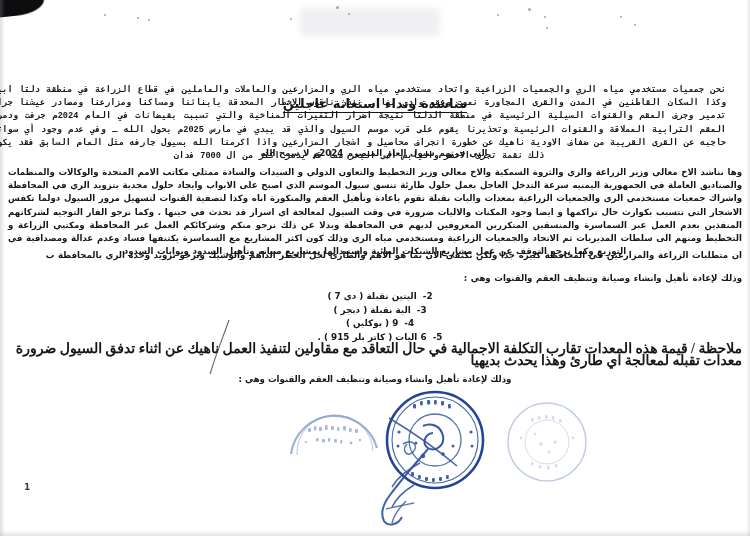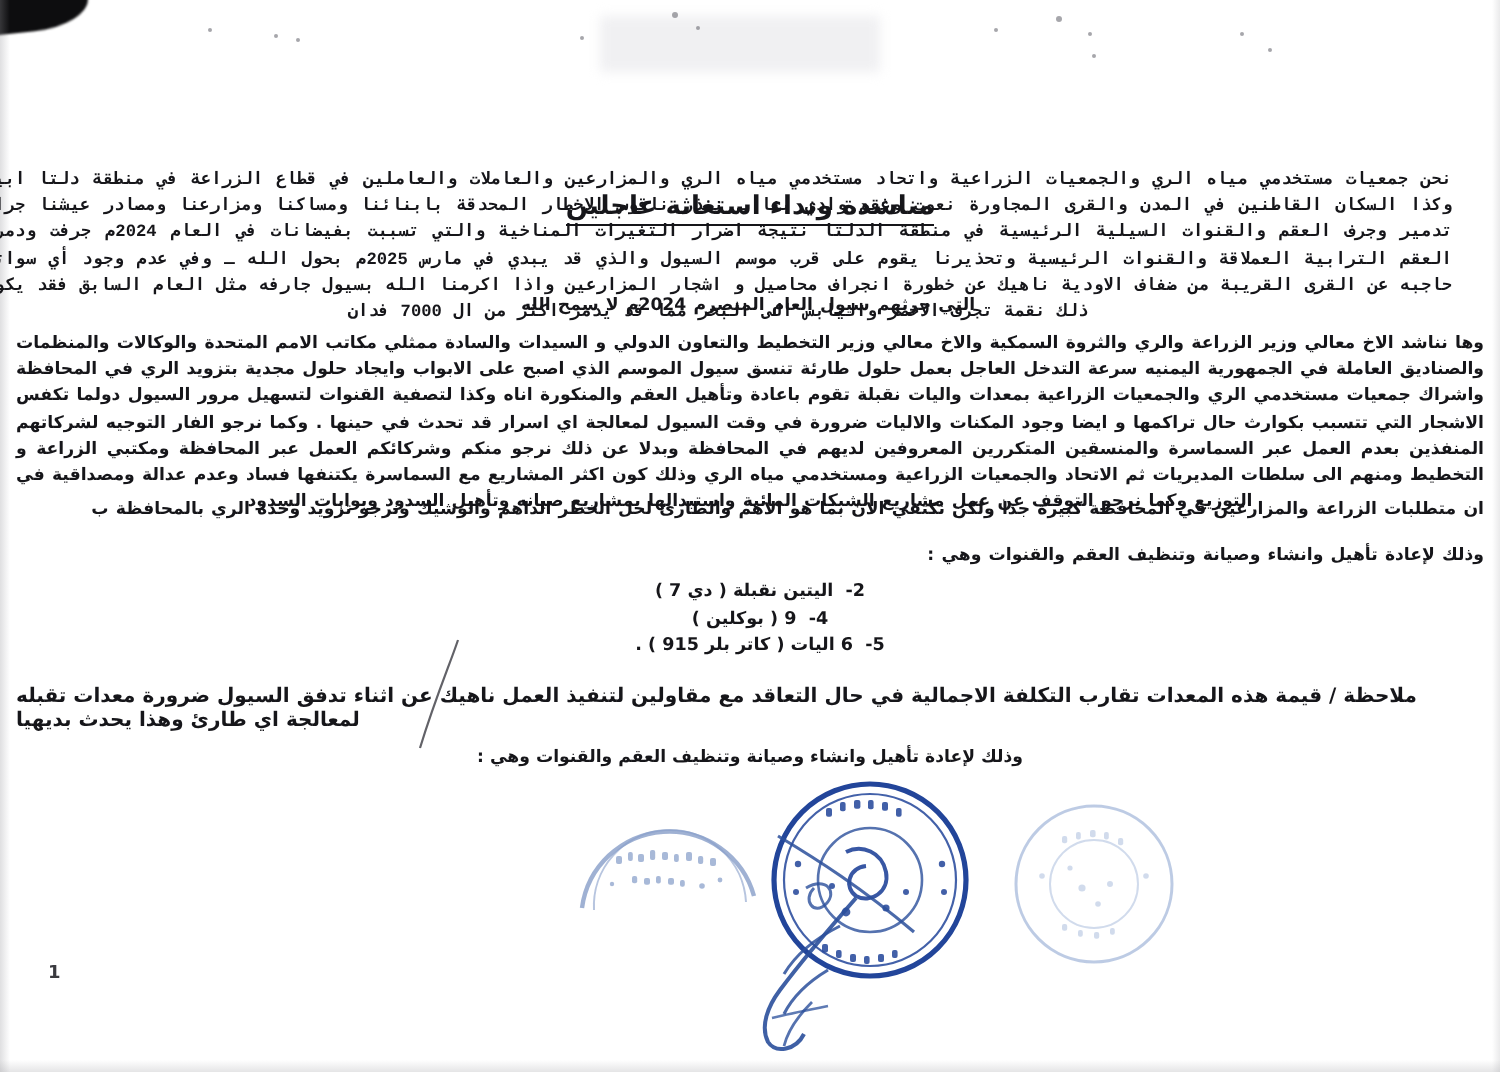--- a/index.html
+++ b/index.html
@@ -108,25 +108,26 @@
     text-align: center;
     white-space: nowrap;
   }
   .req-item .num { margin-left: 3px; }
 
   .note-line {
     position: absolute;
     top: 343px;
     right: 8px;
     width: 734px;
-    text-align: left;
-    font-size: 10px;
+    text-align: right;
+    font-size: 14px;
     line-height: 12px;
     font-weight: bold;
     direction: rtl;
+    font-family: Liberation Serif, serif;
   }
   .closing-line {
     position: absolute;
     top: 374px;
     right: 8px;
     width: 734px;
     text-align: center;
     font-size: 8.6px;
     font-weight: bold;
     direction: rtl;
@@ -188,20 +189,24 @@
   <div class="para para-1">نحن جمعيات مستخدمي مياه الري والجمعيات الزراعية واتحاد مستخدمي مياه الري والمزارعين والعاملات والعاملين في قطاع الزراعة في منطقة دلتا ابين وكذا السكان القاطنين في المدن والقرى المجاورة نعوت وعقم وادي بنا ـ ننذر ناقوس الاخطار المحدقة بابنائنا ومساكنا ومزارعنا ومصادر عيشنا جراء تدمير وجرف العقم والقنوات السيلية الرئيسية في منطقة الدلتا نتيجة اضرار التغيرات المناخية والتي تسببت بفيضانات في العام 2024م جرفت ودمرت العقم الترابية العملاقة والقنوات الرئيسية وتحذيرنا يقوم على قرب موسم السيول والذي قد يبدي في مارس 2025م بحول الله ـ وفي عدم وجود أي سواتر حاجبه عن القرى القريبة من ضفاف الاودية ناهيك عن خطورة انجراف محاصيل و اشجار المزارعين واذا اكرمنا الله بسيول جارفه مثل العام السابق فقد يكون ذلك نقمة تجرف الاخضر واليابس الى البحر مما قد يدمر اكثر من ال 7000 فدان</div>
   <div class="para para-2">التي حرثهم سيول العام المنصرم 2024م لا سمح الله</div>
   <div class="para para-3">وها نناشد الاخ معالي وزير الزراعة والري والثروة السمكية والاخ معالي وزير التخطيط والتعاون الدولي و السيدات والسادة ممثلي مكاتب الامم المتحدة والوكالات والمنظمات والصناديق العاملة في الجمهورية اليمنيه سرعة التدخل العاجل بعمل حلول طارئة تنسق سيول الموسم الذي اصبح على الابواب وايجاد حلول مجدية بتزويد الري في المحافظة واشراك جمعيات مستخدمي الري والجمعيات الزراعية بمعدات واليات نقبلة تقوم باعادة وتأهيل العقم والمنكورة اناه وكذا لتصفية القنوات لتسهيل مرور السيول دولما تكفس الاشجار التي تتسبب بكوارث حال تراكمها و ايضا وجود المكنات والاليات ضرورة في وقت السيول لمعالجة اي اسرار قد تحدث في حينها . وكما نرجو الفار التوجيه لشركاتهم المنفذين بعدم العمل عبر السماسرة والمنسقين المتكررين المعروفين لديهم في المحافظة وبدلا عن ذلك نرجو منكم وشركائكم العمل عبر المحافظة ومكتبي الزراعة و التخطيط ومنهم الى سلطات المديريات ثم الاتحاد والجمعيات الزراعية ومستخدمي مياه الري وذلك كون اكثر المشاريع مع السماسرة يكتنفها فساد وعدم عدالة ومصداقية في التوزيع وكما نرجو التوقف عن عمل مشاريع الشبكات المائية واستبدالها بمشاريع صيانه وتأهيل السدود وبوابات السدود</div>
   <div class="para para-4">ان متطلبات الزراعة والمزارعين في المحافظة كبيرة جدا ولكن نكتفي الان بما هو الاهم والطارئ لحل الخطر الداهم والوشيك ونرجو تزويد وحدة الري بالمحافظة ب</div>
   <div class="para para-5">وذلك لإعادة تأهيل وانشاء وصيانة وتنظيف العقم والقنوات وهي :</div>
 
   <div class="req-list">
     <div class="req-item">
       <span class="num">2-</span>
       <span>اليتين نقبلة ( دي 7 )</span>
+    </div>
+    <div class="req-item">
+      <span class="num">3-</span>
+      <span>الية نقبلة ( دبجر )</span>
     </div>
     <div class="req-item">
       <span class="num">4-</span>
       <span>9 ( بوكلين )</span>
     </div>
     <div class="req-item">
       <span class="num">5-</span>
       <span>6 اليات ( كاتر بلر 915 ) .</span>
     </div>
   </div>

